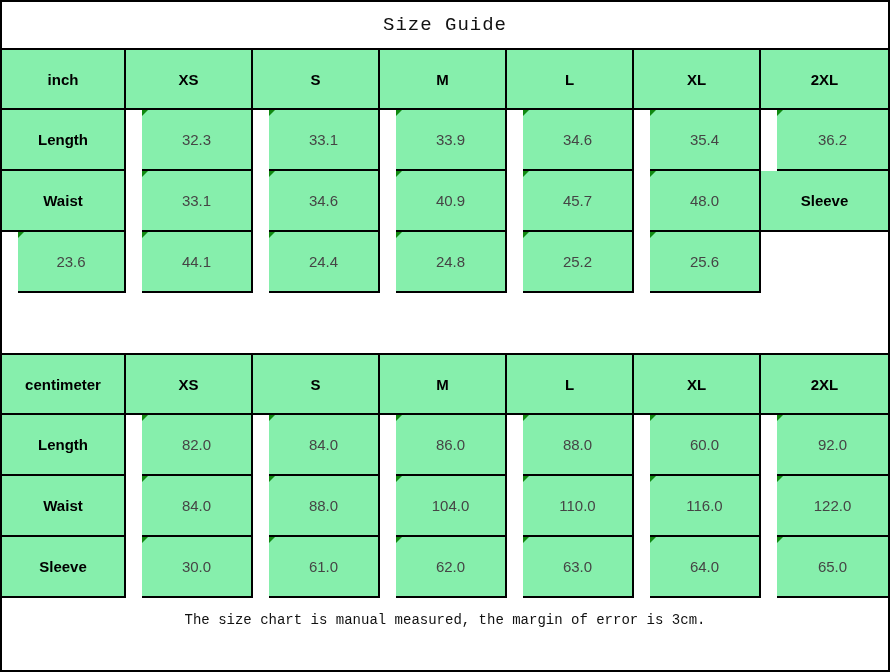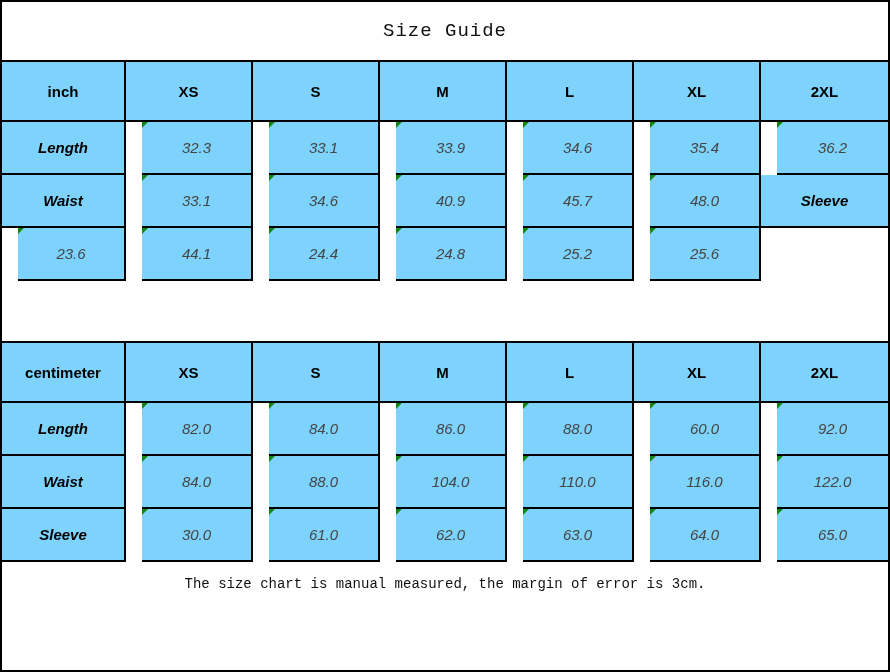--- a/index.html
+++ b/index.html
@@ -6,42 +6,42 @@
   *{box-sizing:border-box;}
   .sheet{
     width:890px;height:672px;
     border:2px solid #000;
     background:#fff;
     font-family:"Liberation Sans", sans-serif;
     position:relative;
     overflow:hidden;
   }
   .title-row{
-    height:60px;
+    height:48px;
     border-bottom:2px solid #000;
     display:flex;align-items:center;justify-content:center;
     font-family:"Liberation Mono", monospace;
     font-size:19px;
     letter-spacing:1px;
     color:#111;
   }
   .grid{
     display:grid;
     grid-template-columns:124px repeat(6, 1fr);
   }
   .cell{
     position:relative;
     display:flex;align-items:center;justify-content:center;
     border-right:2px solid #000;
     border-bottom:2px solid #000;
-    background:#7dd3fc;
+    background:#86efac;
   }
   .grid .cell:nth-child(7n){border-right:none;}
   .h-head{height:60px;}
-  .h-row{height:53px;font-style:italic;}
+  .h-row{height:61px;}
   .head{
     font-weight:bold;
     font-size:15px;
     color:#000;
   }
   .label{
     font-weight:bold;
     font-size:15px;
     color:#000;
   }

